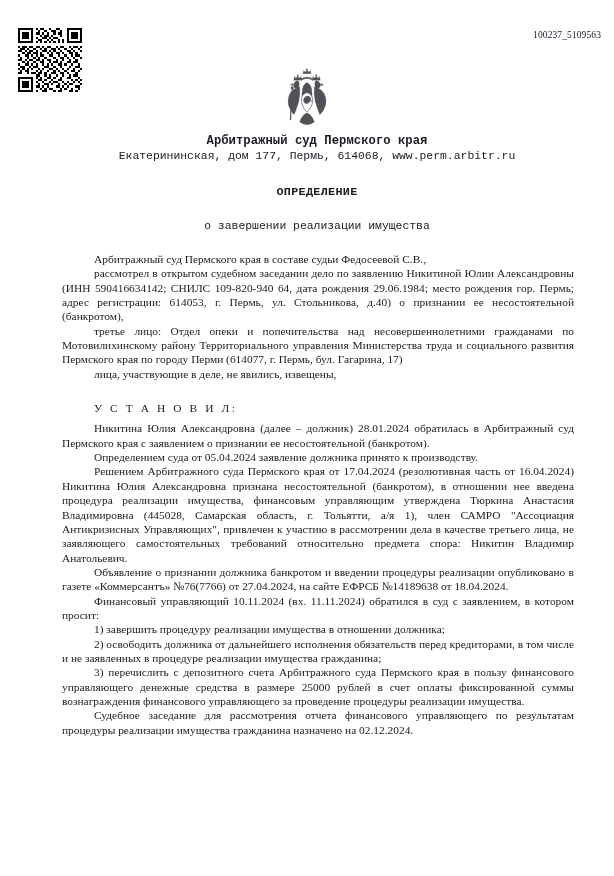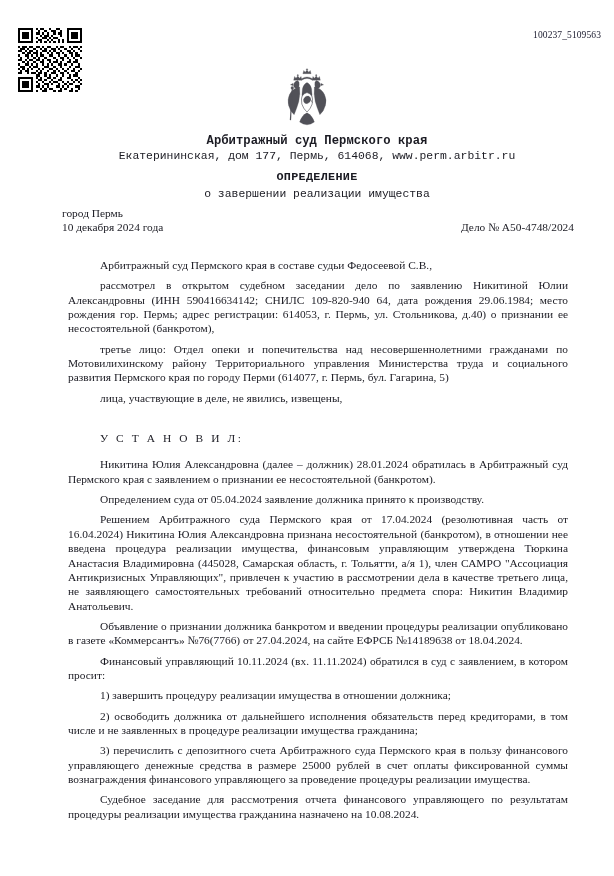--- a/index.html
+++ b/index.html
@@ -76,28 +76,28 @@
     letter-spacing: 0.05px;
   }
   .court-address {
     font-size: 11.4px;
     line-height: 15px;
     margin-top: 0;
   }
   .doc-type {
     font-size: 11.8px;
     font-weight: bold;
-    margin-top: 6px;
+    margin-top: 21px;
     line-height: 15px;
     letter-spacing: 0.3px;
   }
   .doc-subject {
     font-size: 11.4px;
     line-height: 15px;
-    margin-top: 2px;
+    margin-top: 19px;
   }
 
   
   .meta {
     position: absolute;
     left: 62px;
     right: 40px;
     top: 206px;
     font-size: 11.4px;
     line-height: 14.4px;
@@ -113,21 +113,21 @@
   
   .body {
     position: absolute;
     left: 62px;
     top: 252px;
     width: 512px;
     font-size: 11.4px;
     line-height: 14.35px;
   }
   .body p {
-    margin: 6px;
+    margin: 0;
     text-align: justify;
     text-indent: 32px;
     text-justify: inter-word;
   }
 
   .ustanovil {
     margin: 0;
     text-align: center;
     text-indent: 0;
     font-size: 11.4px;
@@ -435,40 +435,33 @@
     </svg>
   </div>
 
   <div class="header-block">
     <div class="court-name">Арбитражный суд Пермского края</div>
     <div class="court-address">Екатерининская, дом 177, Пермь, 614068, www.perm.arbitr.ru</div>
     <div class="doc-type">ОПРЕДЕЛЕНИЕ</div>
     <div class="doc-subject">о завершении реализации имущества</div>
   </div>
 
-  <div class="meta">
-    <span class="city">город Пермь</span>
-    <span class="row">
-      <span>10 декабря 2024 года</span>
-      <span class="case-no">Дело № А50-4748/2024</span>
-    </span>
-  </div>
 
   <div class="body">
     <p>Арбитражный суд Пермского края в составе судьи Федосеевой С.В.,</p>
     <p>рассмотрел в открытом судебном заседании дело по заявлению Никитиной Юлии Александровны (ИНН 590416634142; СНИЛС 109-820-940 64, дата рождения 29.06.1984; место рождения гор. Пермь; адрес регистрации: 614053, г. Пермь, ул. Стольникова, д.40) о признании ее несостоятельной (банкротом),</p>
-    <p>третье лицо: Отдел опеки и попечительства над несовершеннолетними гражданами по Мотовилихинскому району Территориального управления Министерства труда и социального развития Пермского края по городу Перми  (614077, г. Пермь, бул. Гагарина, 5)</p>
+    <p>третье лицо: Отдел опеки и попечительства над несовершеннолетними гражданами по Мотовилихинскому району Территориального управления Министерства труда и социального развития Пермского края по городу Перми  (614077, г. Пермь, бул. Гагарина, 17)</p>
     <p>лица, участвующие в деле, не явились, извещены,</p>
 
     <p class="ustanovil">У С Т А Н О В И Л:</p>
 
     <p>Никитина Юлия Александровна (далее – должник) 28.01.2024 обратилась в Арбитражный суд Пермского края с заявлением о признании ее несостоятельной (банкротом).</p>
     <p>Определением суда от 05.04.2024 заявление должника принято к производству.</p>
     <p>Решением Арбитражного суда Пермского края от 17.04.2024 (резолютивная часть от 16.04.2024) Никитина Юлия Александровна признана несостоятельной (банкротом), в отношении нее введена процедура реализации имущества, финансовым управляющим утверждена Тюркина Анастасия Владимировна (445028, Самарская область, г. Тольятти, а/я 1), член САМРО "Ассоциация Антикризисных Управляющих", привлечен к участию в рассмотрении дела в качестве третьего лица, не заявляющего самостоятельных требований относительно предмета спора: Никитин Владимир Анатольевич.</p>
     <p>Объявление о признании должника банкротом и введении процедуры реализации опубликовано в газете «Коммерсантъ» №76(7766) от 27.04.2024, на сайте ЕФРСБ №14189638 от 18.04.2024.</p>
     <p>Финансовый управляющий 10.11.2024 (вх. 11.11.2024) обратился в суд с заявлением, в котором просит:</p>
     <p>1) завершить процедуру реализации имущества в отношении должника;</p>
     <p>2) освободить должника от дальнейшего исполнения обязательств перед кредиторами, в том числе и не заявленных в процедуре реализации имущества гражданина;</p>
     <p>3) перечислить с депозитного счета Арбитражного суда Пермского края в пользу финансового управляющего денежные средства в размере 25000 рублей в счет оплаты фиксированной суммы вознаграждения финансового управляющего за проведение процедуры реализации имущества.</p>
-    <p>Судебное заседание для рассмотрения отчета финансового управляющего по результатам процедуры реализации имущества гражданина назначено на 10.08.2024.</p>
+    <p>Судебное заседание для рассмотрения отчета финансового управляющего по результатам процедуры реализации имущества гражданина назначено на 02.12.2024.</p>
   </div>
 
 </div>
 
 </body></html>

